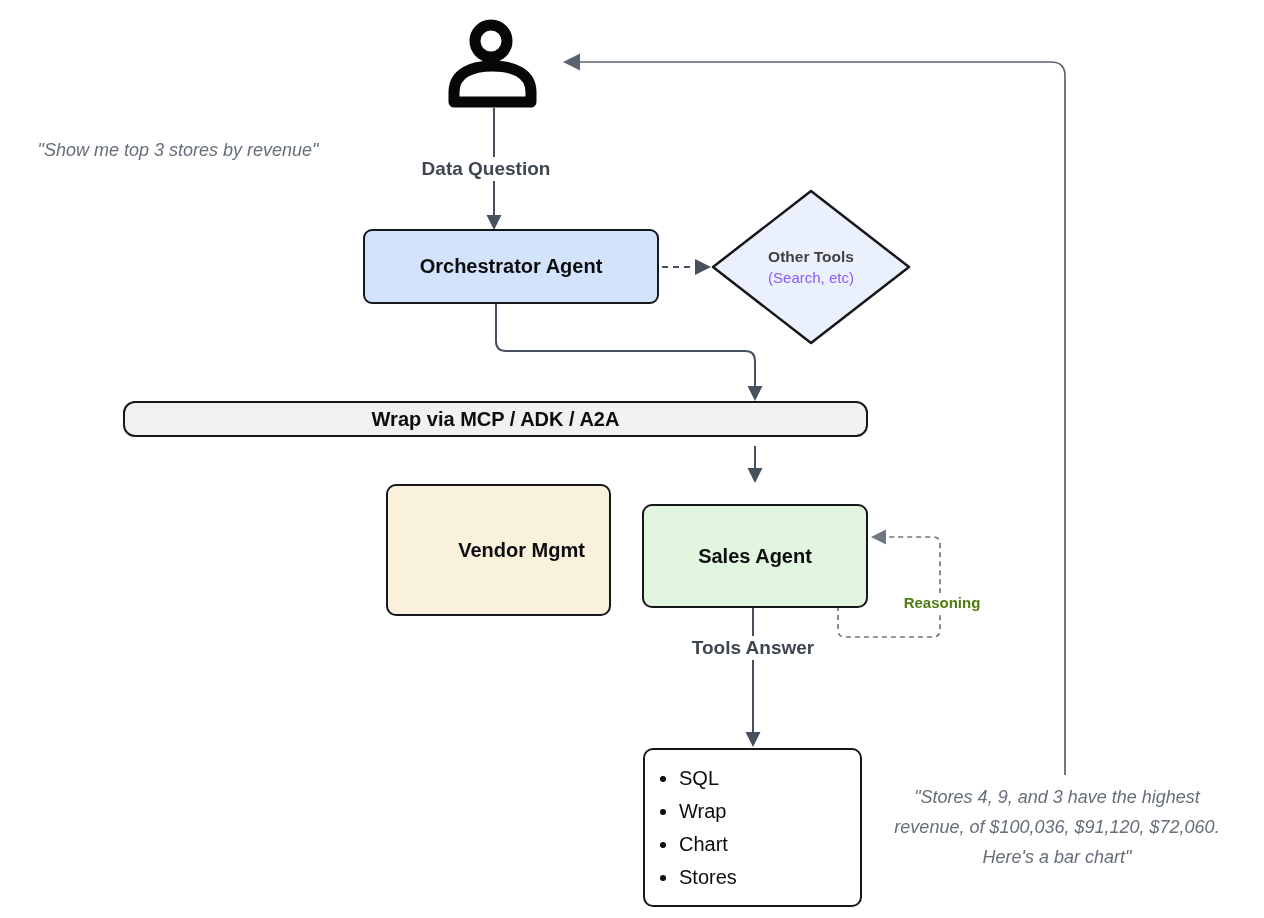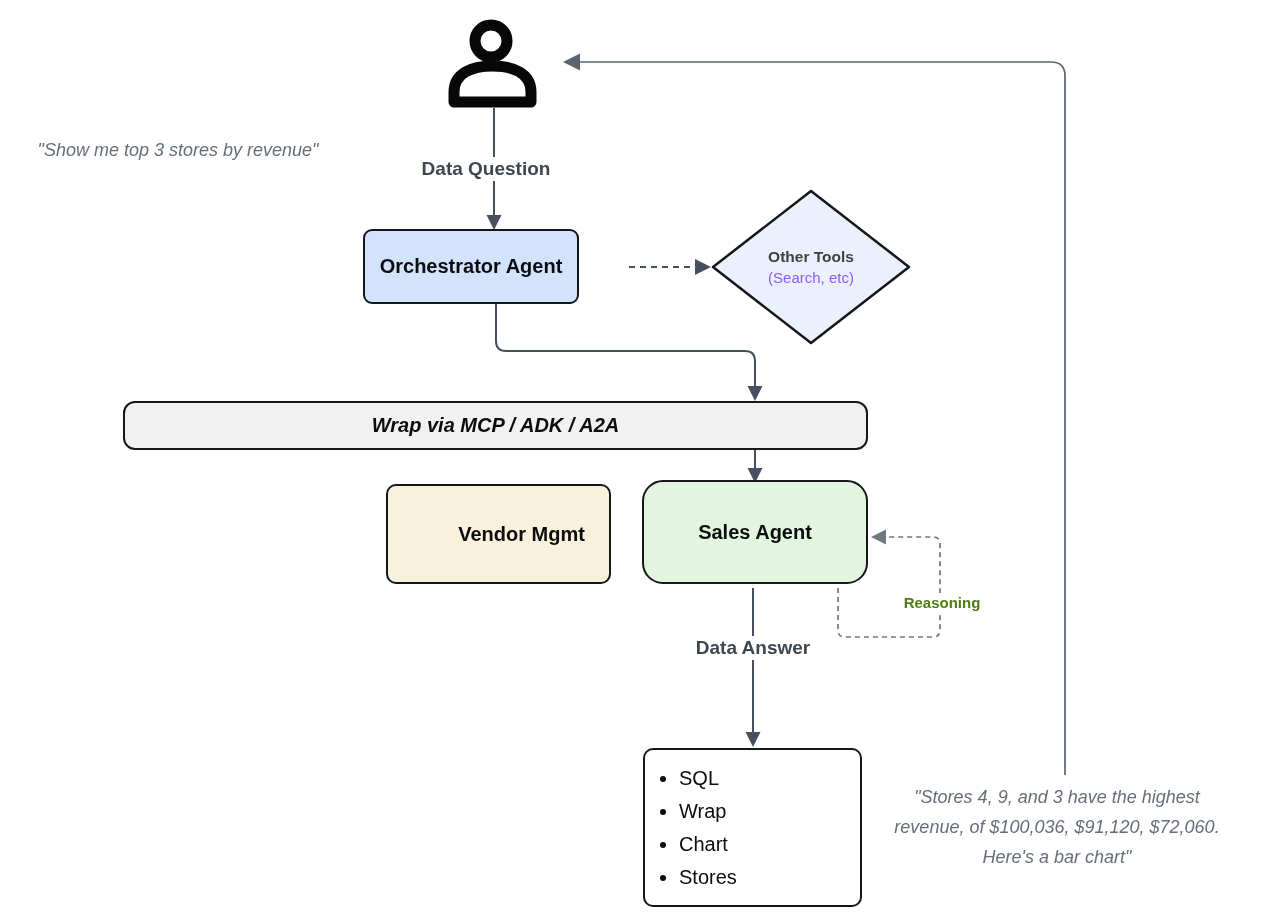--- a/index.html
+++ b/index.html
@@ -25,25 +25,25 @@
   .person-body { stroke: var(--color-icon); stroke-width: 11; fill: #ffffff; stroke-linejoin: round; }
 
   
   .node {
     position: absolute; box-sizing: border-box;
     border: 2.5px solid var(--color-node-border);
     border-radius: 10px;
     display: flex; align-items: center; justify-content: center;
     font-weight: bold; font-size: 20px; color: var(--color-node-text);
   }
-  .node-orchestrator { left: 363px; top: 229px; width: 216px; height: 75px; background: var(--color-orchestrator-fill); border-radius: 9px; }
-  .node-wrapper { left: 123px; top: 401px; width: 745px; height: 49px; background: var(--color-wrapper-fill); border-radius: 12px; font-style: italic; }
+  .node-orchestrator { left: 363px; top: 229px; width: 296px; height: 75px; background: var(--color-orchestrator-fill); border-radius: 9px; }
+  .node-wrapper { left: 123px; top: 401px; width: 745px; height: 36px; background: var(--color-wrapper-fill); border-radius: 12px; }
   .node-inventory { left: 124px; top: 484px; width: 226px; height: 104px; background: var(--color-agent-fill-yellow); }
-  .node-vendor { left: 386px; top: 484px; width: 225px; height: 100px; background: var(--color-agent-fill-yellow); padding-left: 46px; }
-  .node-sales { left: 642px; top: 480px; width: 226px; height: 104px; background: var(--color-agent-fill-green); border-radius: 21px; }
+  .node-vendor { left: 386px; top: 484px; width: 225px; height: 132px; background: var(--color-agent-fill-yellow); padding-left: 46px; }
+  .node-sales { left: 642px; top: 504px; width: 226px; height: 104px; background: var(--color-agent-fill-green); }
   .node-output { left: 643px; top: 748px; width: 219px; height: 159px; background: var(--color-output-fill); align-items: flex-start; justify-content: flex-start; font-weight: normal; }
 
   .output-list { margin: 12px 4px 0 0; padding: 0 0 0 34px; list-style: disc outside; }
   .output-list li { font-size: 20px; line-height: 33px; color: var(--color-node-text); }
 
   
   .diamond-text {
     position: absolute; left: 713px; top: 191px; width: 196px; height: 152px;
     display: flex; flex-direction: column; align-items: center; justify-content: center;
     text-align: center; line-height: 21px;
@@ -119,21 +119,21 @@
       <polygon class="feedback-head" points="563,62 580,53.5 580,70.5"></polygon>
     </g>
   </svg>
 
   <div class="quote quote-question">"Show me top 3 stores by revenue"</div>
   <div class="quote quote-answer">"Stores 4, 9, and 3 have the highest
 revenue, of $100,036, $91,120, $72,060.
 Here's a bar chart"</div>
 
   <div class="flow-label label-data-question">Data Question</div>
-  <div class="flow-label label-data-answer">Data Answer</div>
+  <div class="flow-label label-data-answer">Tools Answer</div>
   <div class="flow-label label-reasoning">Reasoning</div>
 
   <div class="node node-orchestrator">
     <span>Orchestrator Agent</span>
   </div>
 
   <div class="diamond-text">
     <span class="diamond-title">Other Tools</span>
     <span class="diamond-subtitle">(Search, etc)</span>
   </div>

